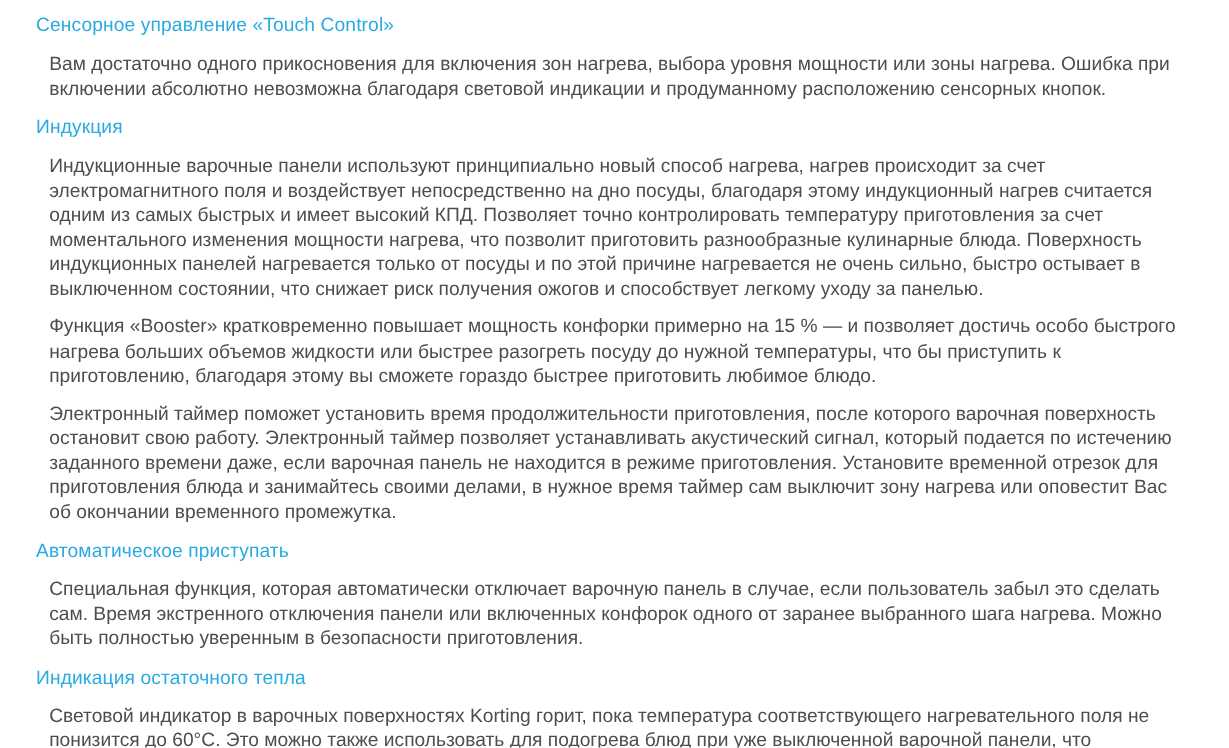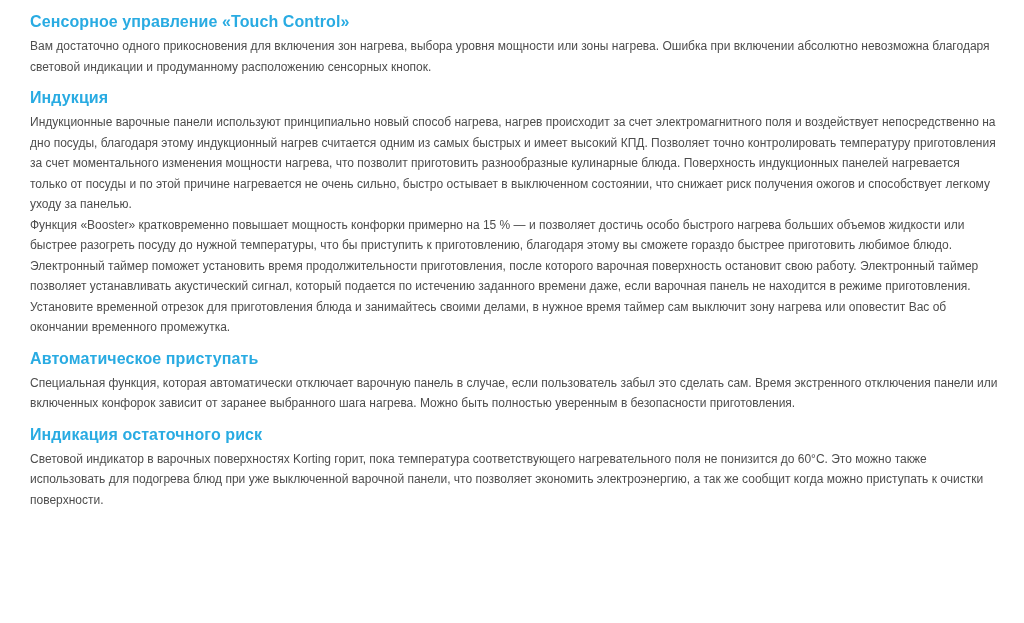--- a/index.html
+++ b/index.html
@@ -18,33 +18,33 @@
     padding: 11px 24px 0 30px;
     max-width: 976px;
     box-sizing: content-box;
   }
   .feature {
     margin: 0;
   }
   .feature-heading {
     color: #29abe2;
     font-size: 16px;
-    font-weight: bold;
+    font-weight: normal;
     line-height: 22px;
     margin: 0 0 3px 0;
     letter-spacing: 0.1px;
   }
   .feature + .feature .feature-heading {
     margin-top: 10px;
   }
   .feature-body {
     color: #4d4d4d;
-    font-size: 12px;
+    font-size: 16px;
     line-height: 20.5px;
-    margin: 0;
+    margin: 11px;
   }
 </style>
 </head>
 <body>
 
 <main class="content">
 
   <section class="feature">
     <h2 class="feature-heading">Сенсорное управление «Touch Control»</h2>
     <p class="feature-body">Вам достаточно одного прикосновения для включения зон нагрева, выбора уровня мощности или зоны нагрева. Ошибка при включении абсолютно невозможна благодаря световой индикации и продуманному расположению сенсорных кнопок.</p>
@@ -58,21 +58,21 @@
   <section class="feature">
     <p class="feature-body">Функция «Booster» кратковременно повышает мощность конфорки примерно на 15 % — и позволяет достичь особо быстрого нагрева больших объемов жидкости или быстрее разогреть посуду до нужной температуры, что бы приступить к приготовлению, благодаря этому вы сможете гораздо быстрее приготовить любимое блюдо.</p>
   </section>
 
   <section class="feature">
     <p class="feature-body">Электронный таймер поможет установить время продолжительности приготовления, после которого варочная поверхность остановит свою работу. Электронный таймер позволяет устанавливать акустический сигнал, который подается по истечению заданного времени даже, если варочная панель не находится в режиме приготовления. Установите временной отрезок для приготовления блюда и занимайтесь своими делами, в нужное время таймер сам выключит зону нагрева или оповестит Вас об окончании временного промежутка.</p>
   </section>
 
   <section class="feature">
     <h2 class="feature-heading">Автоматическое приступать</h2>
-    <p class="feature-body">Специальная функция, которая автоматически отключает варочную панель в случае, если пользователь забыл это сделать сам. Время экстренного отключения панели или включенных конфорок зависит от заранее выбранного шага нагрева. Можно быть полностью уверенным в безопасности приготовления.</p>
+    <p class="feature-body">Специальная функция, которая автоматически отключает варочную панель в случае, если пользователь забыл это сделать сам. Время экстренного отключения панели или включенных конфорок одного от заранее выбранного шага нагрева. Можно быть полностью уверенным в безопасности приготовления.</p>
   </section>
 
   <section class="feature">
-    <h2 class="feature-heading">Индикация остаточного риск</h2>
+    <h2 class="feature-heading">Индикация остаточного тепла</h2>
     <p class="feature-body">Световой индикатор в варочных поверхностях Korting горит, пока температура соответствующего нагревательного поля не понизится до 60°С. Это можно также использовать для подогрева блюд при уже выключенной варочной панели, что позволяет экономить электроэнергию, а так же сообщит когда можно приступать к очистки поверхности.</p>
   </section>
 
 </main>
 
 </body></html>

